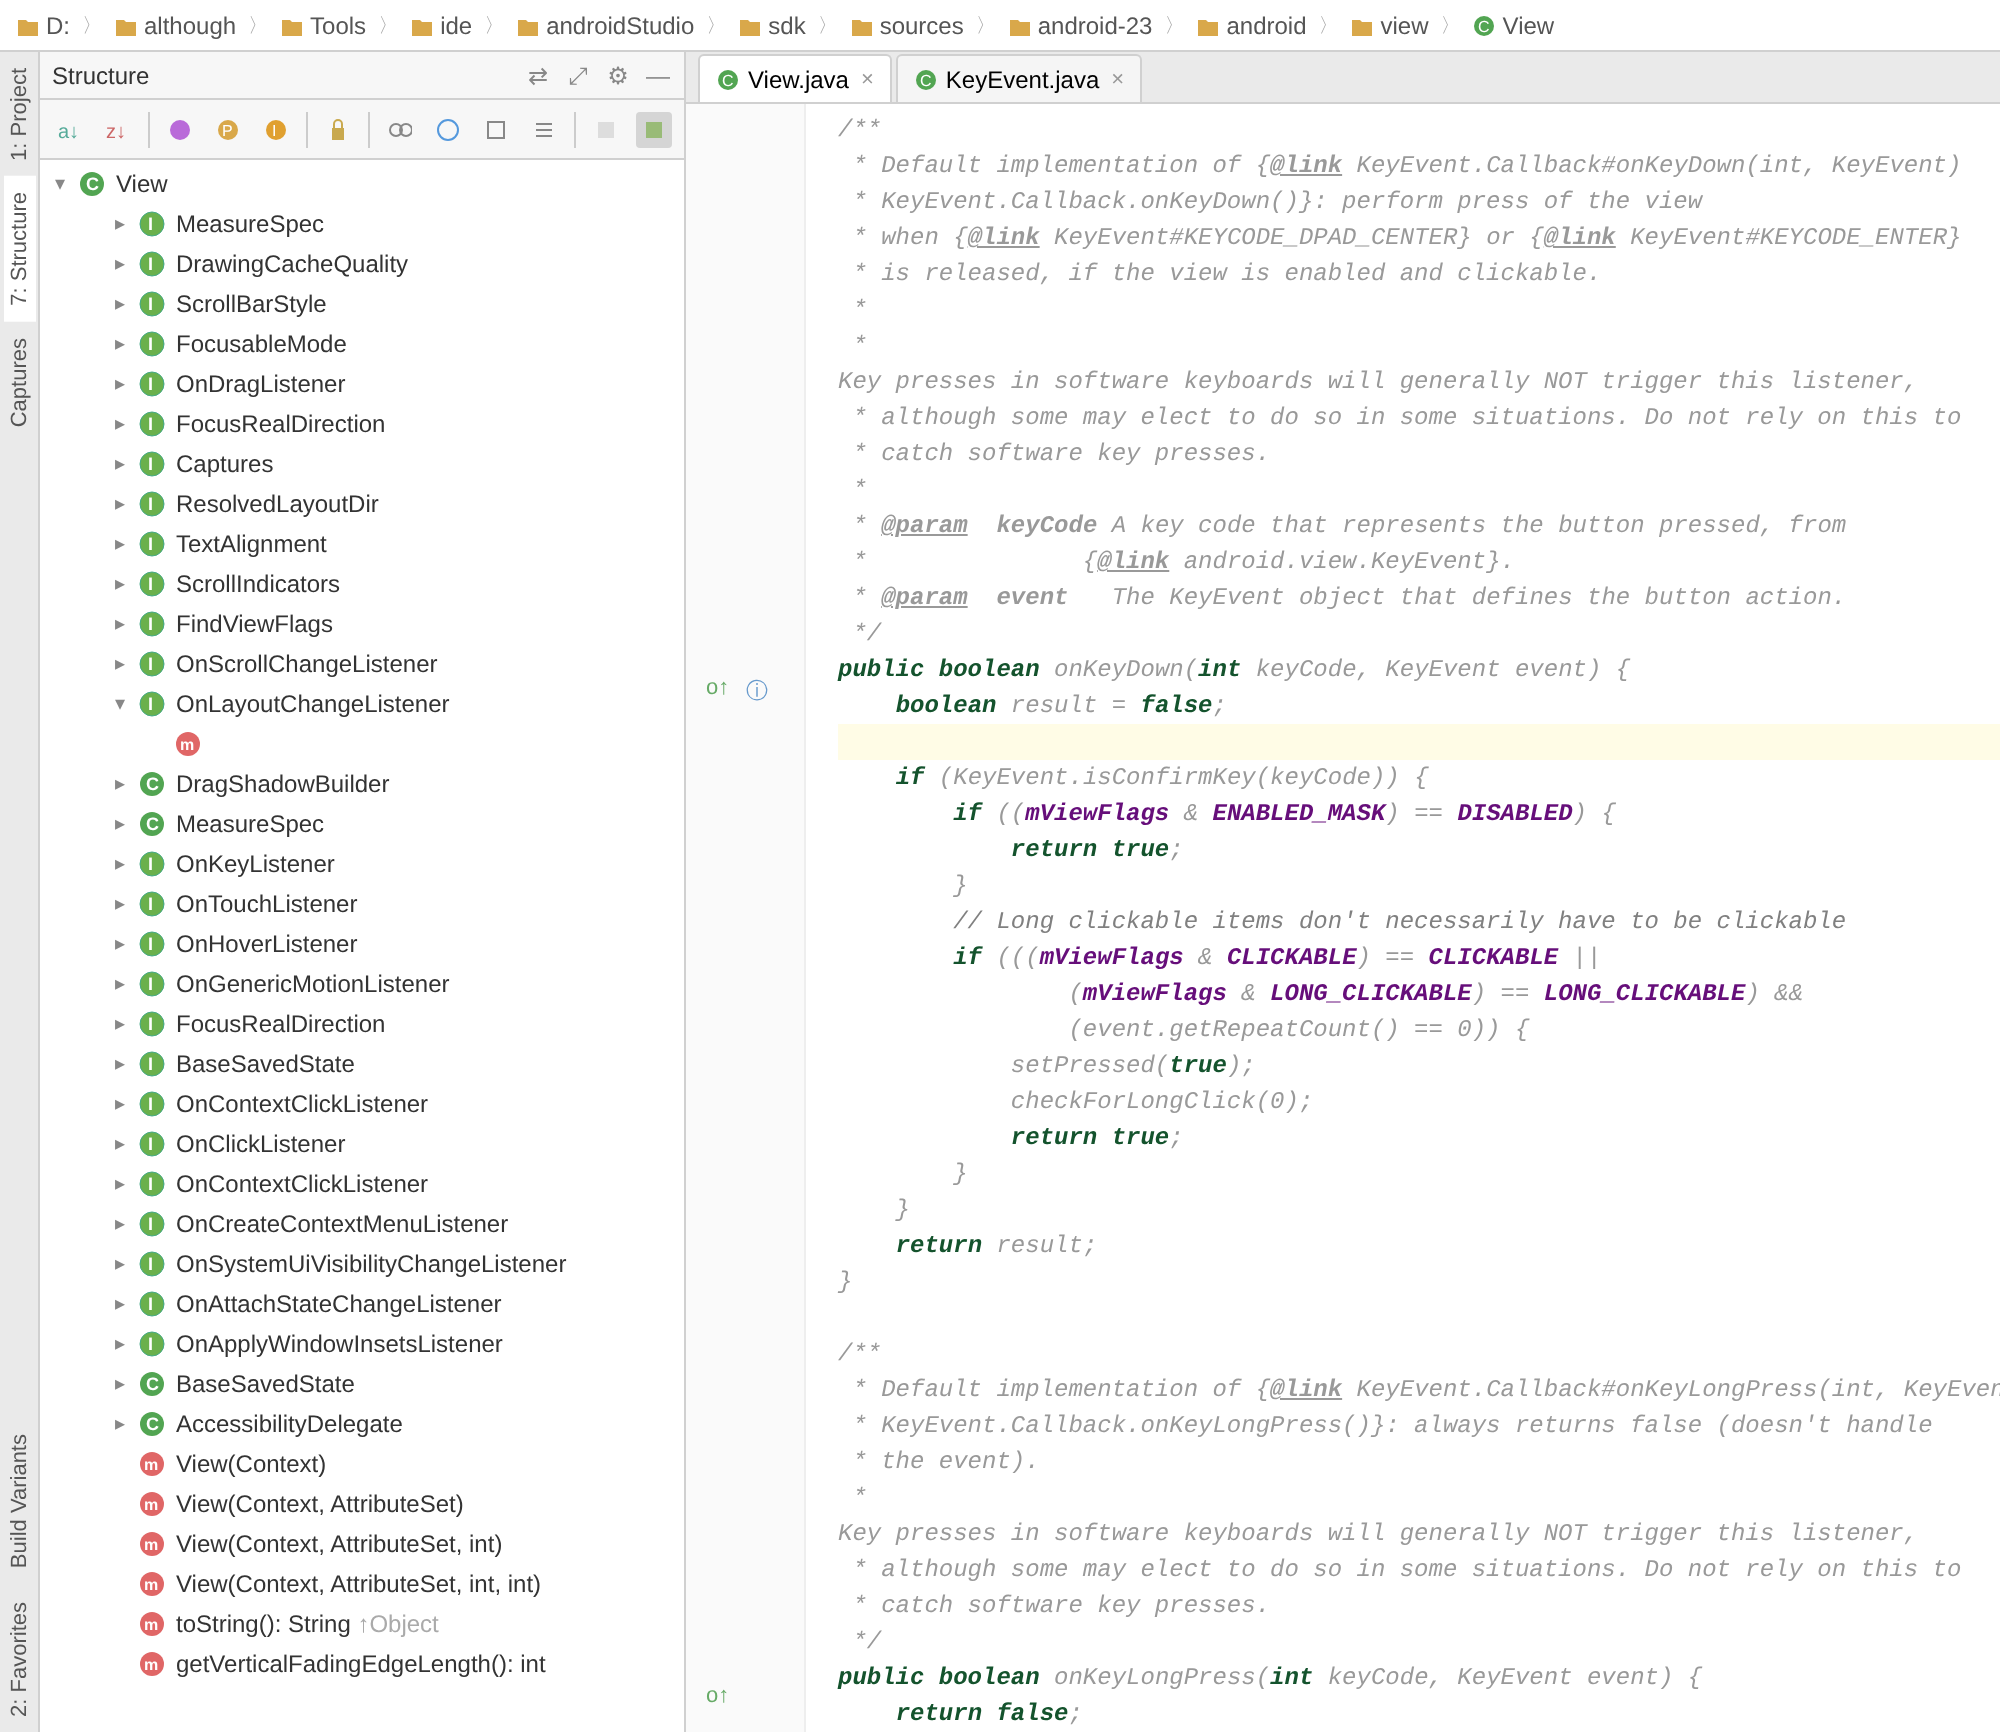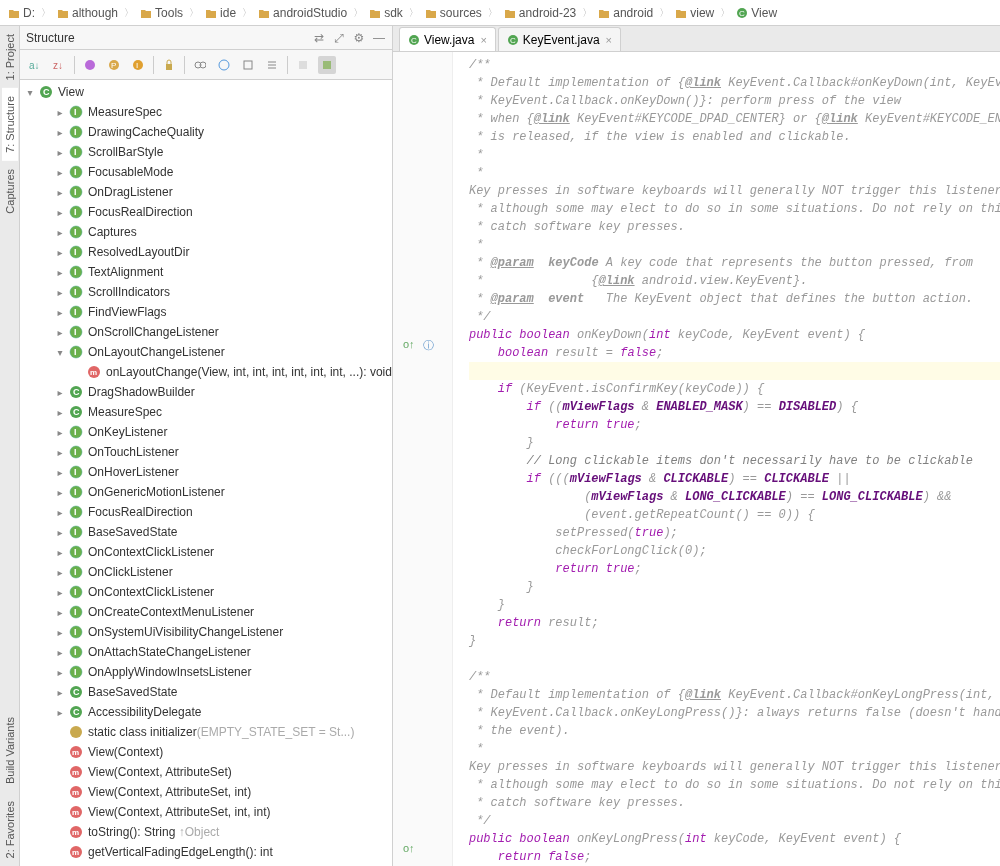--- a/index.html
+++ b/index.html
@@ -50,21 +50,21 @@
 .tab.active { background: #fff; }
 .tab-close { margin-left: 6px; color: #999; font-size: 11px; }
 .tab svg { margin-right: 4px; }
 
 .code-area { flex: 1; display: flex; overflow: hidden; }
 .gutter { width: 60px; background: #fafafa; border-right: 1px solid #eee; position: relative; }
 .gutter-icon { position: absolute; left: 10px; font-size: 11px; }
 .code { flex: 1; padding: 4px 0 4px 16px; font-family: "Courier New", monospace; font-size: 12px; line-height: 18px; color: #333; white-space: pre; overflow: hidden; }
 .code .cm { color: #999; font-style: italic; }
 .code .cm .b { font-weight: bold; text-decoration: underline; }
-.code .kw { color: #a21caf; font-weight: normal; }
+.code .kw { color: #14532d; font-weight: bold; }
 .code .id { color: #660e7a; font-weight: bold; font-style: italic; }
 .code .cm2 { color: #808080; font-style: italic; }
 .highlight { background: #fffce6; }
 
 
 .folder-icon { fill: #d9a84a; }
 .class-icon circle { fill: #52a552; }
 .class-icon text { fill: #fff; font-size: 9px; font-weight: bold; }
 
 </style>
@@ -404,21 +404,20 @@
           </div>
           <div class="tree-item">
             <span class="spacer" style="width:48px"></span>
             <span class="toggle"> </span>
             <span class="tree-icon">
               <svg width="14" height="14">
                 <circle cx="7" cy="7" r="6" fill="#e06666"></circle>
                 <text x="3" y="10" font-size="8" fill="#fff" font-weight="bold">m</text>
               </svg>
             </span>
-            <span class="tree-label">onLayoutChange(View, int, int, int, int, int, int, ...): void</span>
           </div>
           <div class="tree-item">
             <span class="spacer" style="width:30px"></span>
             <span class="toggle">▸</span>
             <span class="tree-icon">
               <svg width="14" height="14">
                 <circle cx="7" cy="7" r="6" fill="#52a552"></circle>
                 <text x="4" y="10" font-size="9" fill="#fff" font-weight="bold">C</text>
               </svg>
             </span>
@@ -592,30 +591,20 @@
           <div class="tree-item">
             <span class="spacer" style="width:30px"></span>
             <span class="toggle">▸</span>
             <span class="tree-icon">
               <svg width="14" height="14">
                 <circle cx="7" cy="7" r="6" fill="#52a552"></circle>
                 <text x="4" y="10" font-size="9" fill="#fff" font-weight="bold">C</text>
               </svg>
             </span>
             <span class="tree-label">AccessibilityDelegate</span>
-          </div>
-          <div class="tree-item">
-            <span class="spacer" style="width:30px"></span>
-            <span class="toggle"> </span>
-            <span class="tree-icon">
-              <svg width="14" height="14">
-                <circle cx="7" cy="7" r="6" fill="#c9a94e"></circle>
-              </svg>
-            </span>
-            <span class="tree-label">static class initializer<span class="muted">(EMPTY_STATE_SET = St...)</span></span>
           </div>
           <div class="tree-item">
             <span class="spacer" style="width:30px"></span>
             <span class="toggle"> </span>
             <span class="tree-icon">
               <svg width="14" height="14">
                 <circle cx="7" cy="7" r="6" fill="#e06666"></circle>
                 <text x="3" y="10" font-size="8" fill="#fff" font-weight="bold">m</text>
               </svg>
             </span>

